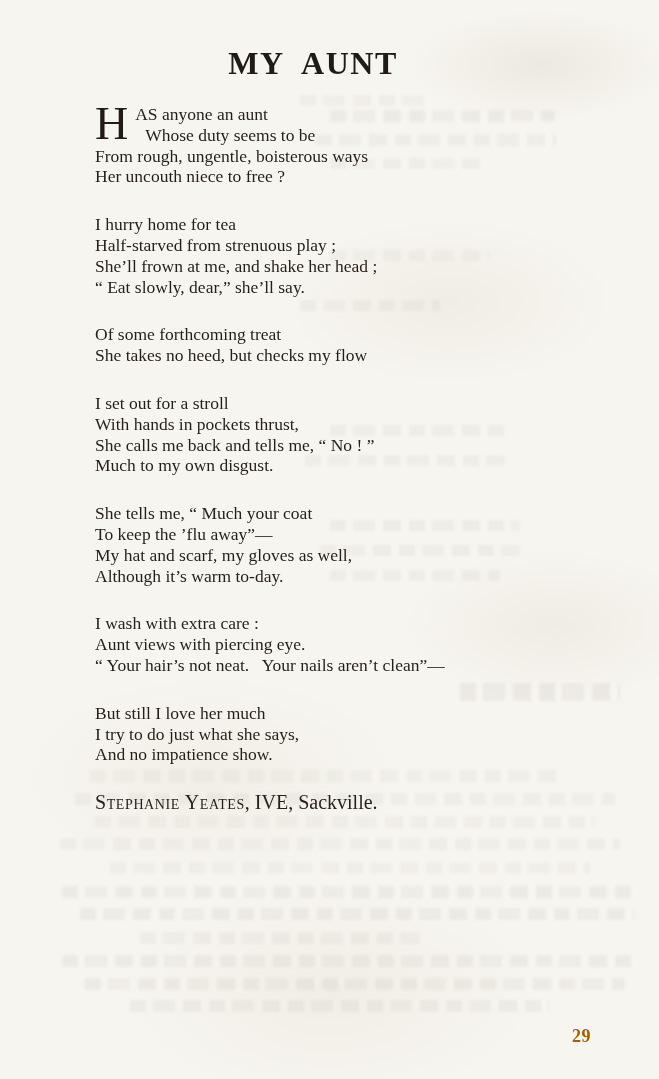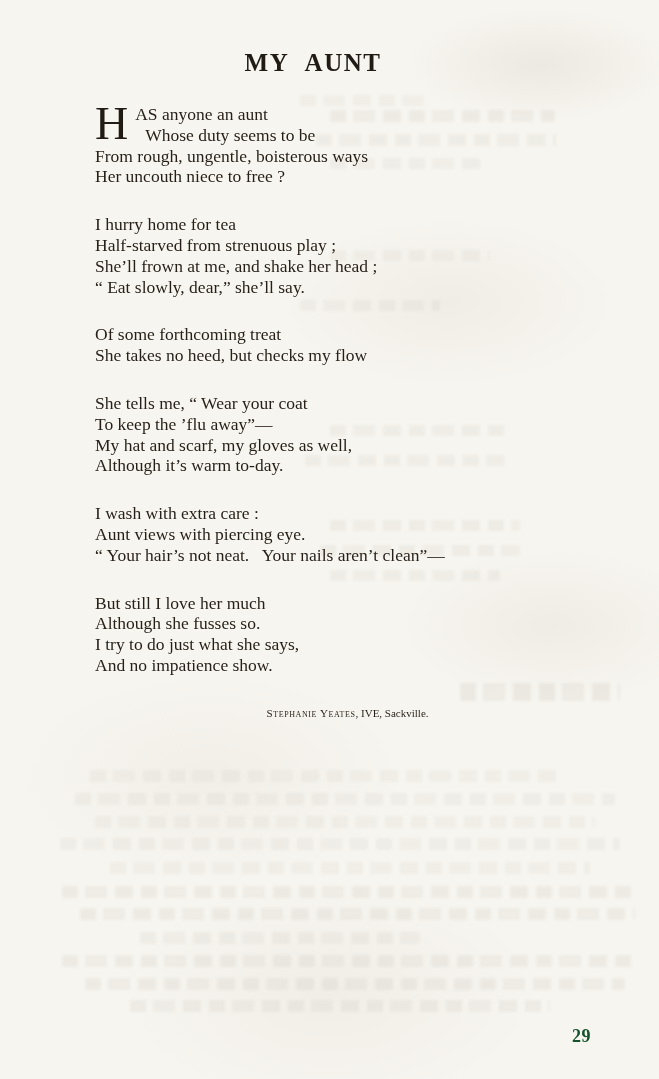--- a/index.html
+++ b/index.html
@@ -46,21 +46,21 @@
     left: 95px;
     top: 44px;
     width: 505px;
     z-index: 2;
   }
 
   .title {
     margin: 0 0 22px 0;
     width: 436px;
     text-align: center;
-    font-size: 25px;
+    font-size: 32px;
     line-height: 38px;
     font-weight: 700;
     letter-spacing: 1.5px;
     word-spacing: 10px;
     color: #211b15;
   }
 
   .stanza {
     margin: 0 0 27px 0;
     font-size: 17.5px;
@@ -76,35 +76,35 @@
     line-height: 38px;
     height: 40px;
     margin: 1px 7px 0 0;
     color: #211b15;
   }
   .stanza-first div:nth-of-type(2) { text-indent: 10px; }
 
   .attribution {
     margin-top: 14px;
     width: 505px;
-    text-align: center;
-    font-size: 11px;
+    text-align: left;
+    font-size: 20px;
     line-height: 21px;
   }
   .sc { font-variant: small-caps; letter-spacing: 0.6px; }
 
   .pagenum {
     position: absolute;
     left: 572px;
     top: 1026px;
     z-index: 2;
     font-size: 18px;
     font-weight: 700;
     letter-spacing: 0.5px;
-    color: #14532d;
+    color: #a16207;
   }
 </style>
 </head>
 <body>
 
 <div class="page">
 
   <div class="ghost" style="left:300px;top:95px;width:130px;height:11px;opacity:.10"></div>
   <div class="ghost" style="left:330px;top:110px;width:225px;height:12px;opacity:.14"></div>
   <div class="ghost" style="left:316px;top:134px;width:240px;height:12px;opacity:.12"></div>
@@ -145,37 +145,42 @@
       <div class="line">Half-starved from strenuous play ;</div>
       <div class="line">She’ll frown at me, and shake her head ;</div>
       <div class="line">“ Eat slowly, dear,” she’ll say.</div>
     </div>
 
     <div class="stanza">
       <div class="line">Of some forthcoming treat</div>
       <div class="line">She takes no heed, but checks my flow</div>
     </div>
 
+    <div class="stanza">
+      <div class="line">I set out for a stroll</div>
+      <div class="line">With hands in pockets thrust,</div>
+      <div class="line">She calls me back and tells me, “ No ! ”</div>
+      <div class="line">Much to my own disgust.</div>
+    </div>
 
     <div class="stanza">
-      <div class="line">She tells me, “ Wear your coat</div>
+      <div class="line">She tells me, “ Much your coat</div>
       <div class="line">To keep the ’flu away”—</div>
       <div class="line">My hat and scarf, my gloves as well,</div>
       <div class="line">Although it’s warm to-day.</div>
     </div>
 
     <div class="stanza">
       <div class="line">I wash with extra care :</div>
       <div class="line">Aunt views with piercing eye.</div>
       <div class="line">“ Your hair’s not neat.   Your nails aren’t clean”—</div>
     </div>
 
     <div class="stanza">
       <div class="line">But still I love her much</div>
-      <div class="line">Although she fusses so.</div>
       <div class="line">I try to do just what she says,</div>
       <div class="line">And no impatience show.</div>
     </div>
 
     <div class="attribution"><span class="sc">Stephanie Yeates</span><span>, IVE, Sackville.</span></div>
   </div>
 
   <div class="pagenum">29</div>
 </div>
 

